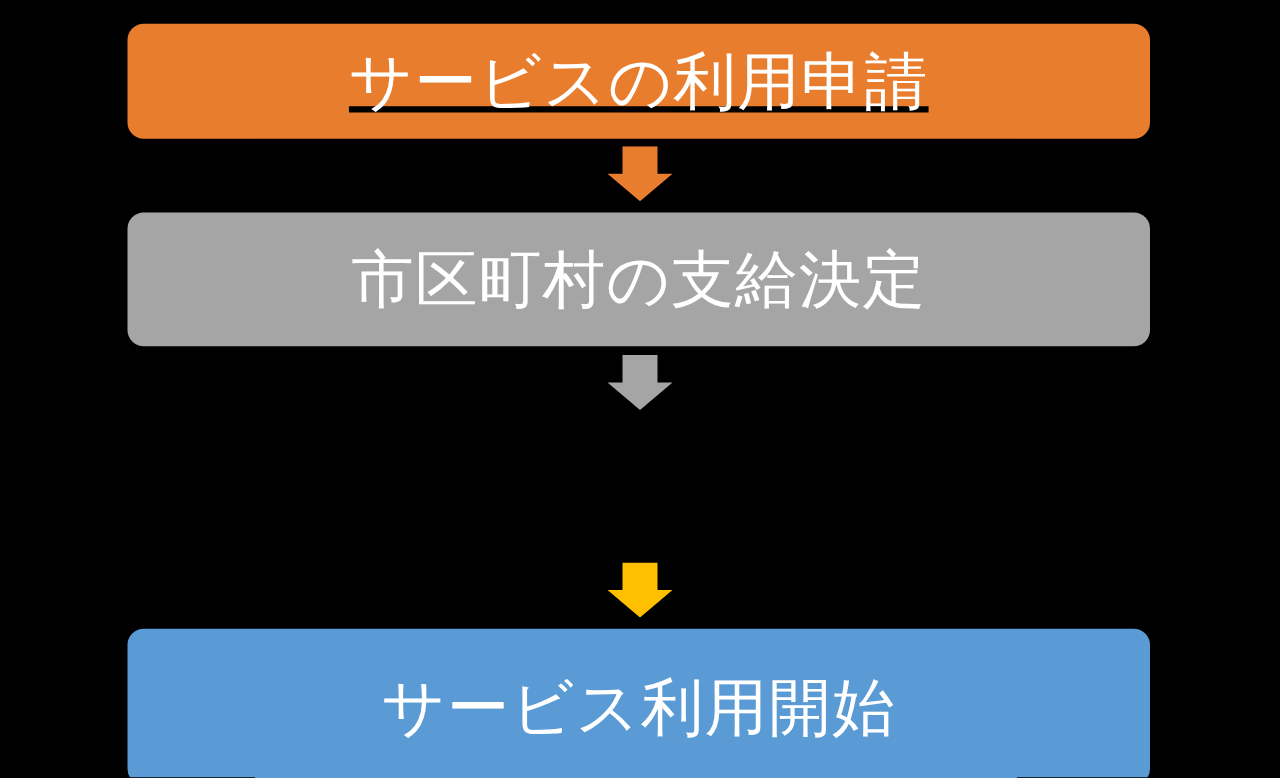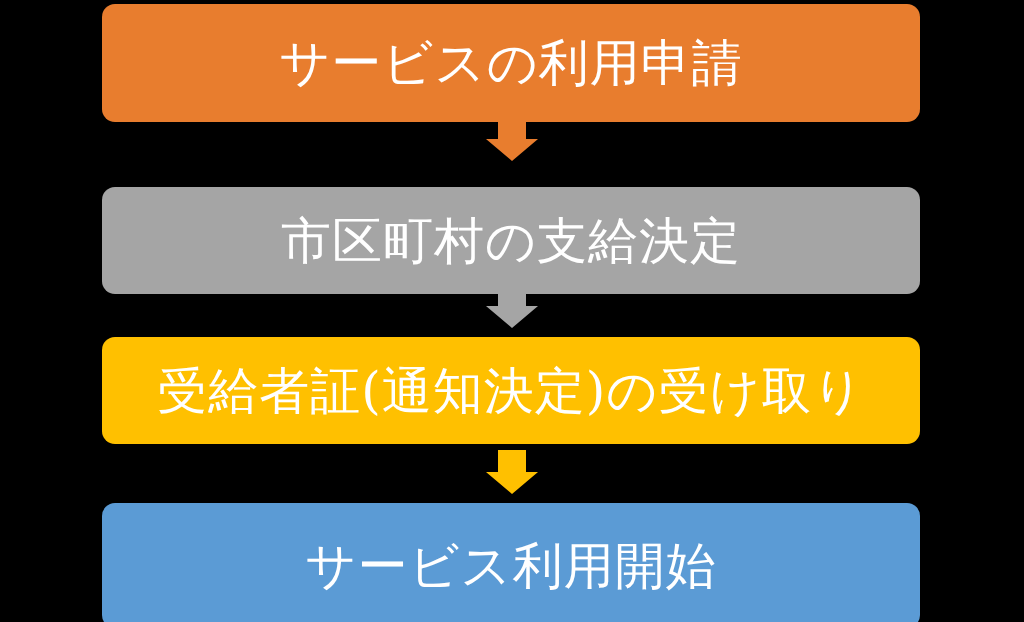--- a/index.html
+++ b/index.html
@@ -33,21 +33,21 @@
     color: #ffffff;
     font-family: "DejaVu Serif", "Liberation Serif", serif;
     font-weight: 400;
     letter-spacing: 0.02em;
     line-height: 1;
     white-space: nowrap;
     text-align: center;
     -webkit-font-smoothing: antialiased;
   }
 
-  #box-1 { top: 4px;   height: 118px; background: #E87D2E; }
+  #box-1 { top: 19px;   height: 92px; background: #E87D2E; text-decoration: underline; }
   #box-2 { top: 170px; height: 107px; background: #A5A5A5; }
   #box-3 { top: 337px; height: 107px; background: #FFC000; }
   #box-4 { top: 503px; height: 125px; background: #5B9BD5; }
 
   #box-1 .box-label { font-size: 50px; }
   #box-2 .box-label { font-size: 50px; }
   #box-3 .box-label { font-size: 50px; }
   #box-4 .box-label { font-size: 50px; }
 
   
@@ -68,31 +68,28 @@
 <div id="canvas" style="background: rgb(0, 0, 0);">
 
   <div class="flow-box" id="box-1" style="background: rgb(232, 125, 46);">
     <span class="box-label">サービスの利用申請</span>
   </div>
 
   <svg class="flow-arrow" id="arrow-1" viewBox="0 0 52 44">
     <polygon points="12,0 40,0 40,22 52,22 26,44 0,22 12,22" fill="#E87D2E"></polygon>
   </svg>
 
-  <div class="flow-box" id="box-2" style="background: rgb(165, 165, 165); margin-top: 17px;">
+  <div class="flow-box" id="box-2" style="background: rgb(165, 165, 165);">
     <span class="box-label">市区町村の支給決定</span>
   </div>
 
   <svg class="flow-arrow" id="arrow-2" viewBox="0 0 52 44">
     <polygon points="12,0 40,0 40,22 52,22 26,44 0,22 12,22" fill="#A5A5A5"></polygon>
   </svg>
 
-  <div class="flow-box" id="box-3" style="background: rgb(255, 192, 0);">
-    <span class="box-label">受給者証(通知決定)の受け取り</span>
-  </div>
 
   <svg class="flow-arrow" id="arrow-3" viewBox="0 0 52 44">
     <polygon points="12,0 40,0 40,22 52,22 26,44 0,22 12,22" fill="#FFC000"></polygon>
   </svg>
 
   <div class="flow-box" id="box-4" style="background: rgb(91, 155, 213);">
     <span class="box-label">サービス利用開始</span>
   </div>
 
 </div>

